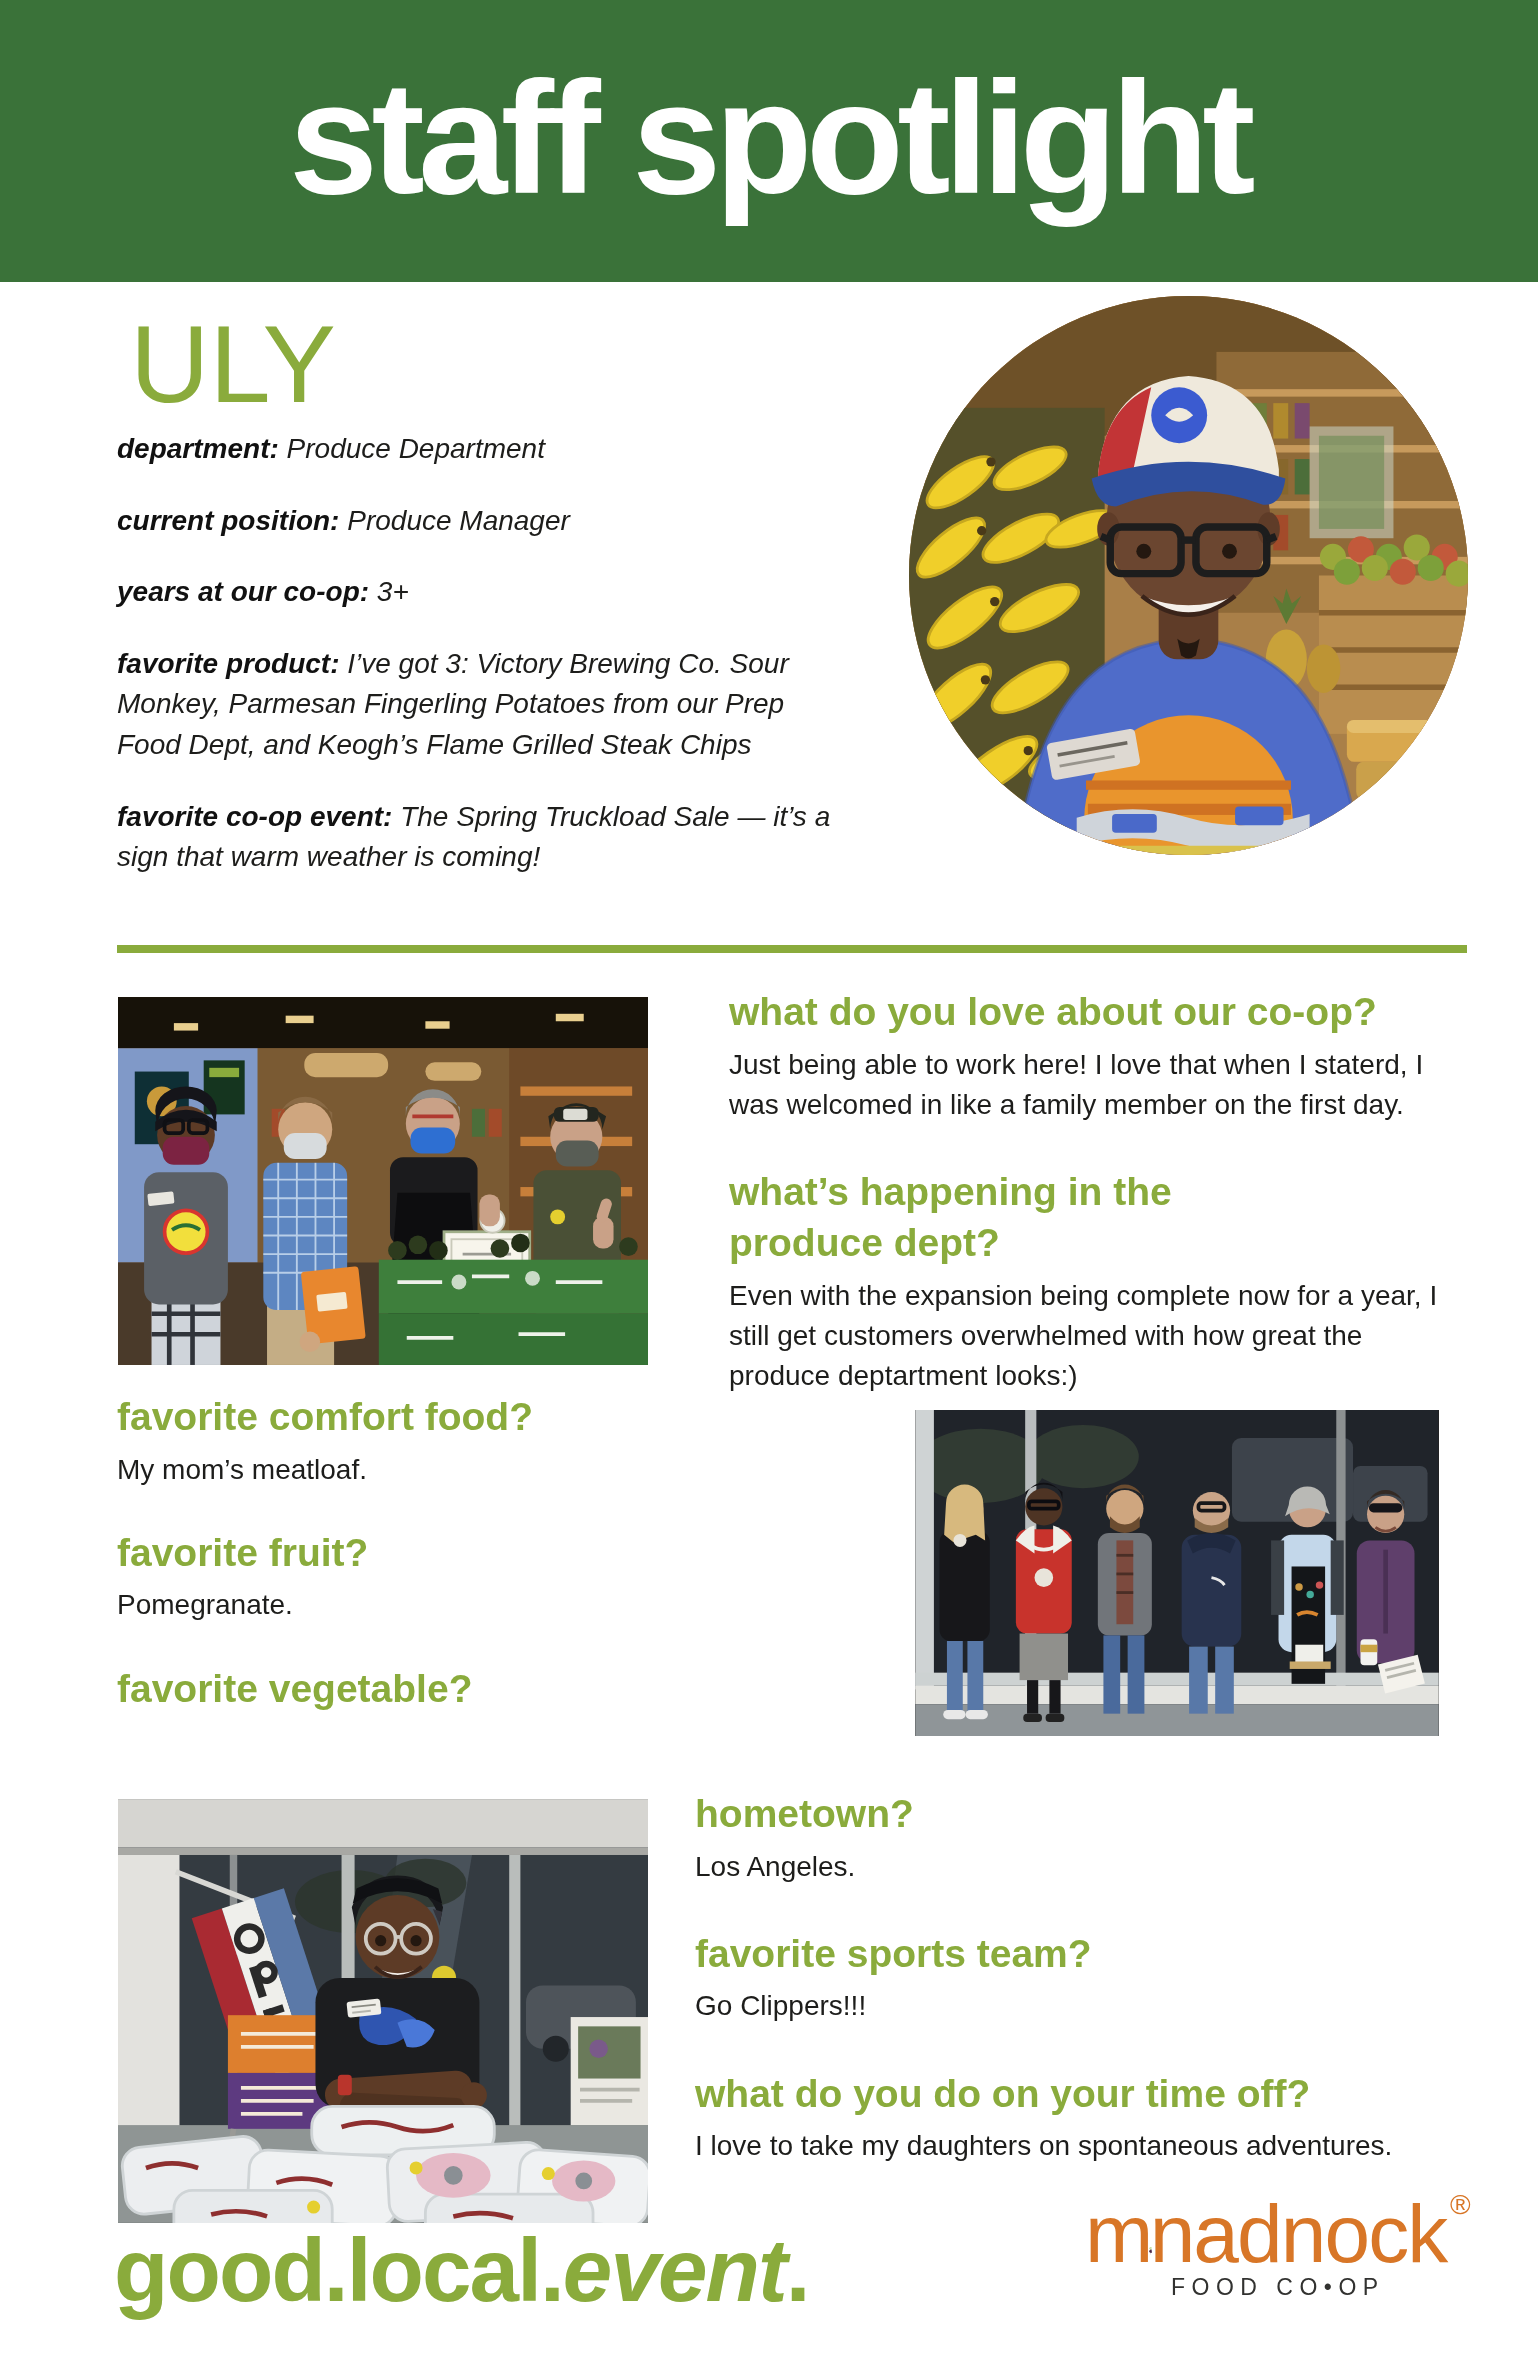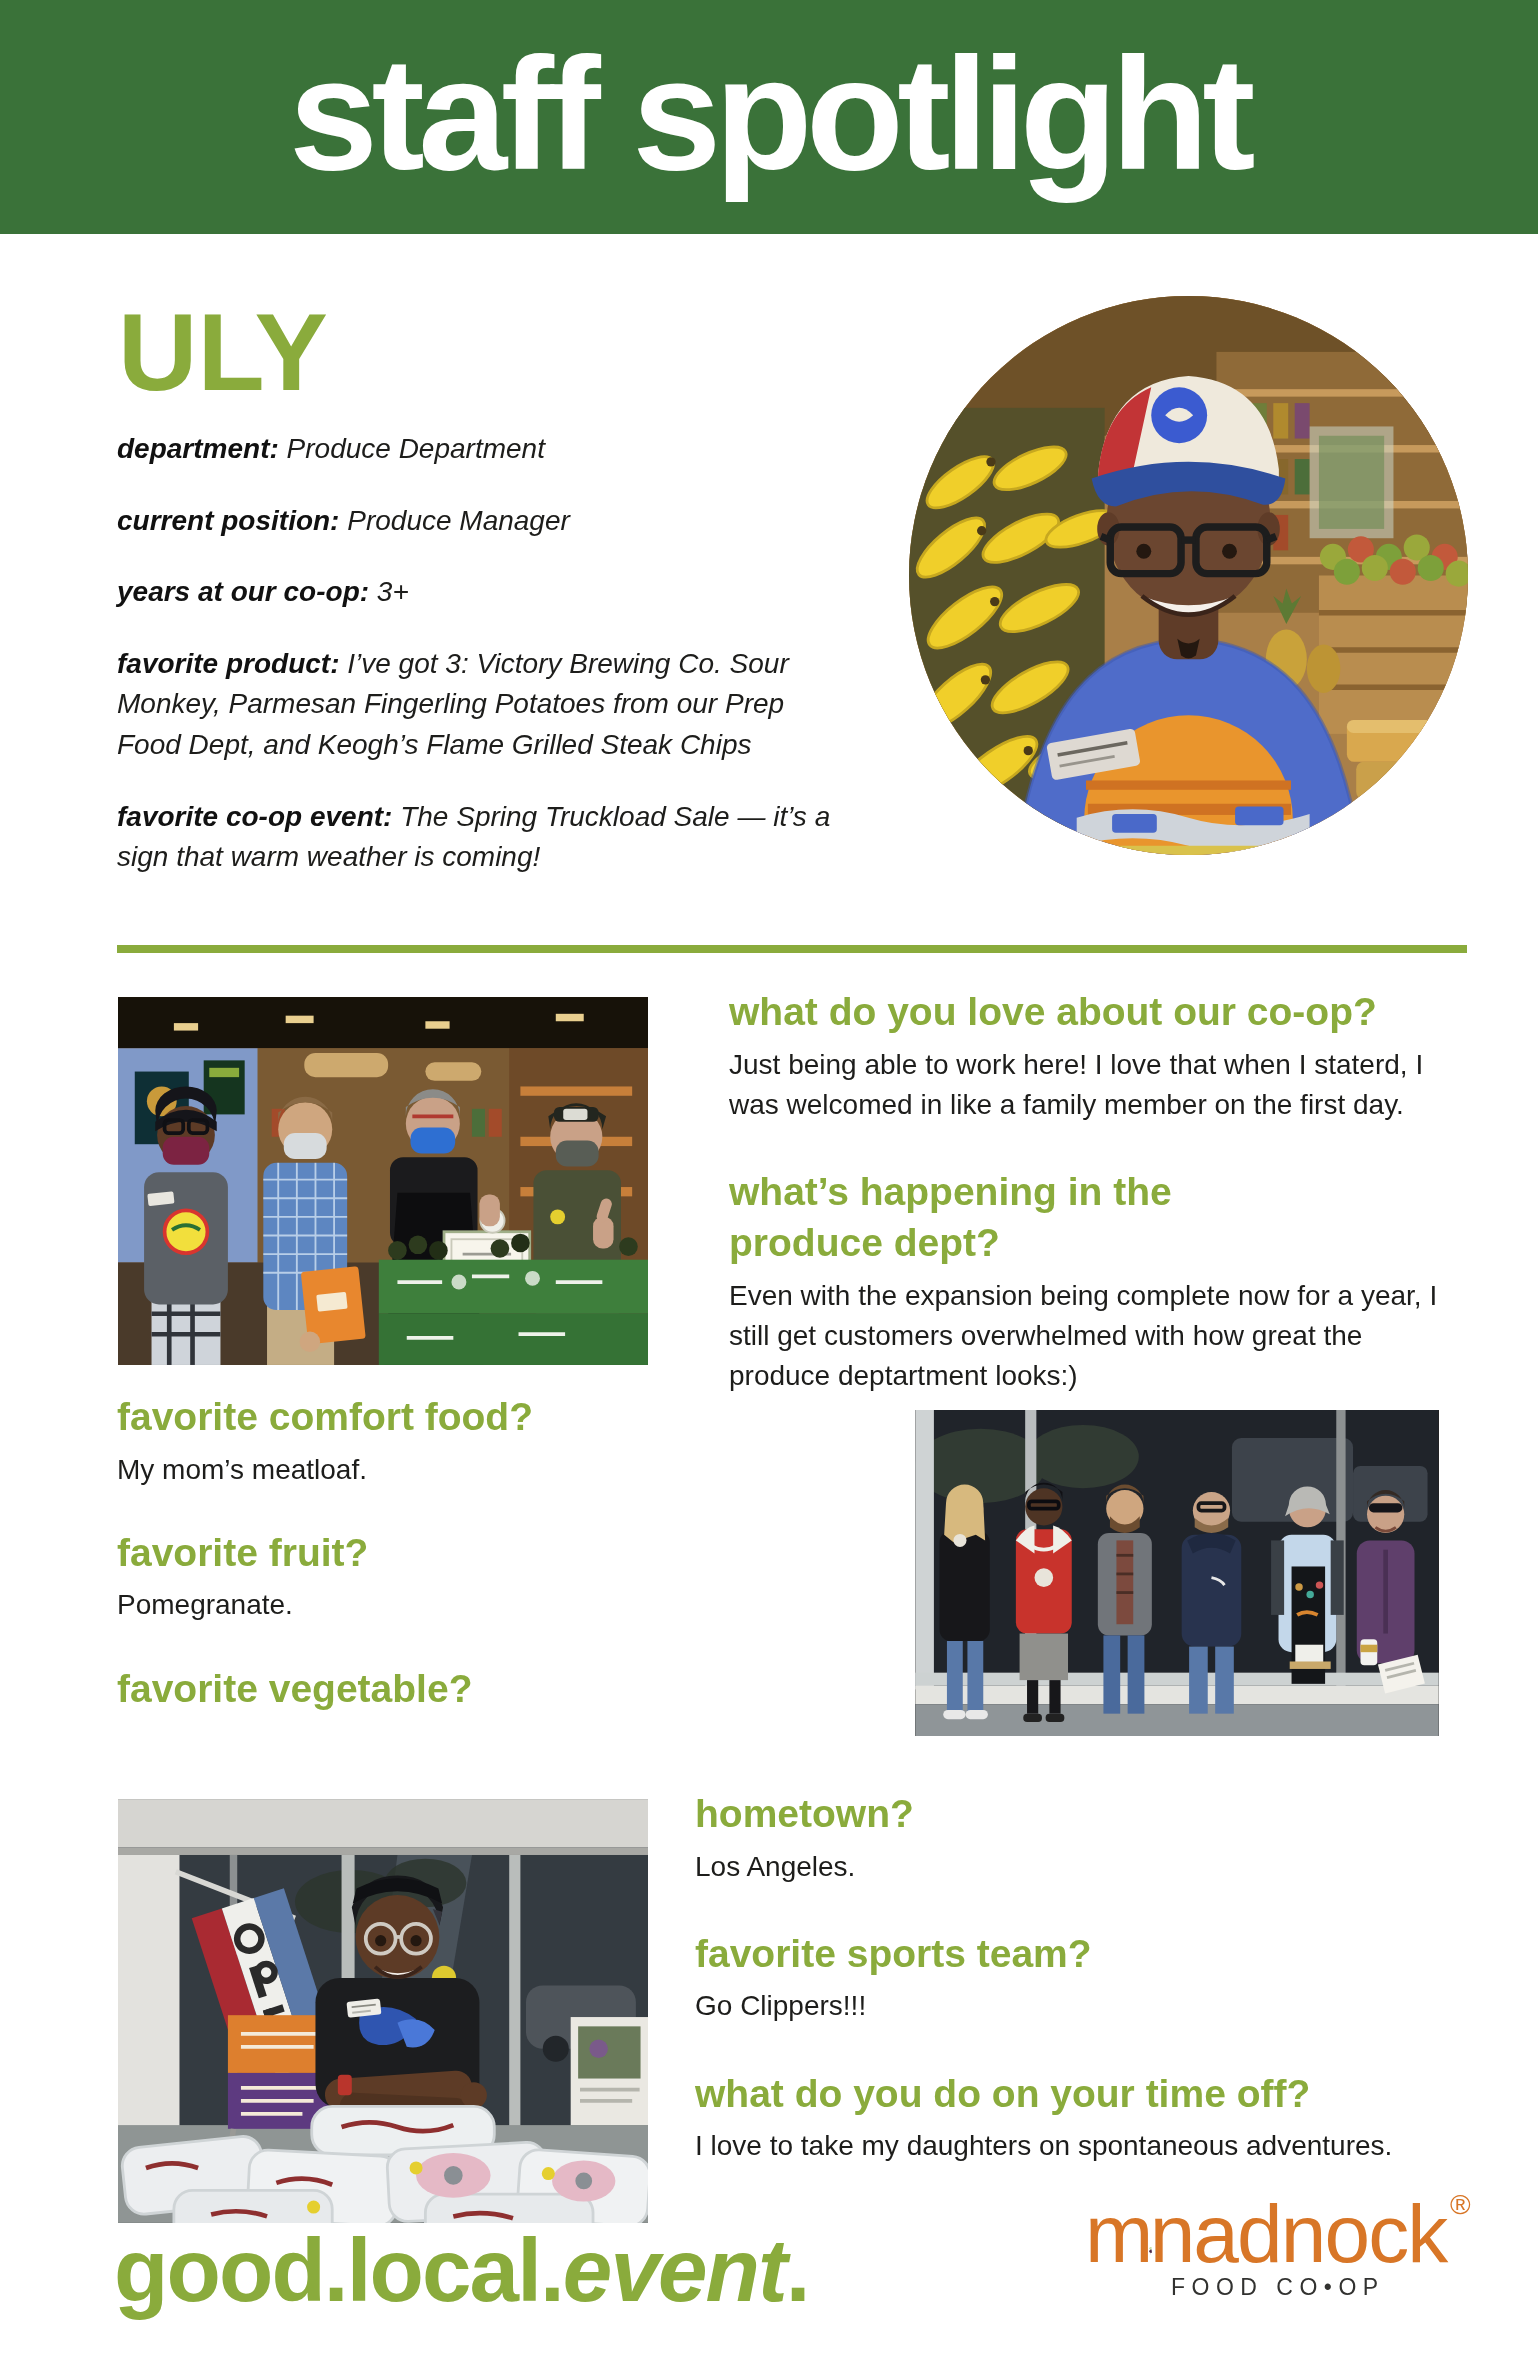--- a/index.html
+++ b/index.html
@@ -6,27 +6,27 @@
     --banner:#3a7239;
     --accent:#8aab3c;
     --ink:#1d1d1b;
     --orange:#d87627;
     --logo-dark:#323230;
   }
   html,body{margin:0;padding:0;background:#fff;}
   .page{position:relative;width:1538px;height:2377px;background:#fff;
         font-family:"Liberation Sans",sans-serif;overflow:hidden;}
 
-  .banner{position:absolute;left:0;top:0;width:1538px;height:234px;background:var(--banner);
+  .banner{position:absolute;left:0;top:0;width:1538px;height:282px;background:var(--banner);
           display:flex;align-items:center;justify-content:center;}
   .banner h1{margin:0;color:#fff;font-size:160px;font-weight:700;letter-spacing:-6.5px;line-height:1;
              padding-bottom:5.6px;}
 
-  .profile-name{position:absolute;left:114px;top:293px;margin:4px;color:var(--accent);
-                font-size:110px;font-weight:700;line-height:1;letter-spacing:0;}
+  .profile-name{position:absolute;left:114px;top:293px;margin:16px;color:var(--accent);
+                font-size:110px;font-weight:400;line-height:1;letter-spacing:0;}
 
   .bio{position:absolute;left:117px;top:429px;width:738px;font-size:28px;line-height:1.45;color:var(--ink);}
   .bio p{margin:0 0 31px 0;font-style:italic;}
   .bio .fl{font-weight:700;color:#111;}
 
   .portrait{position:absolute;left:909px;top:296px;width:559px;height:559px;border-radius:50%;
             overflow:hidden;background:#a97f48;}
   .portrait svg{display:block;width:100%;height:100%;}
 
   .divider{position:absolute;left:117px;top:945px;width:1350px;height:8.4px;background:var(--accent);}

